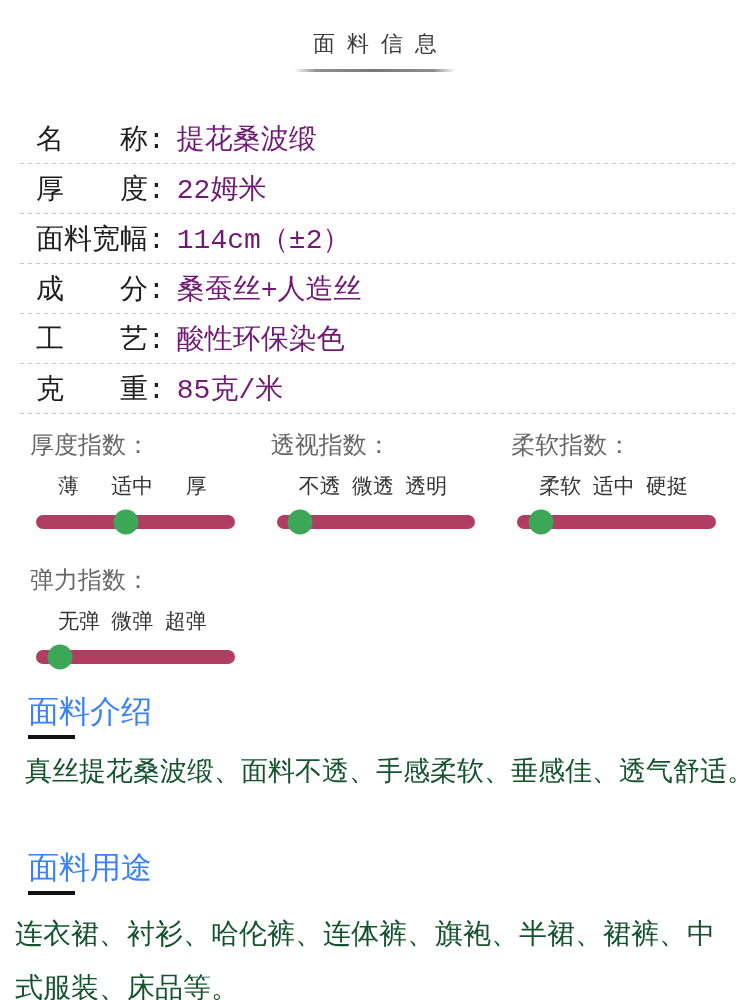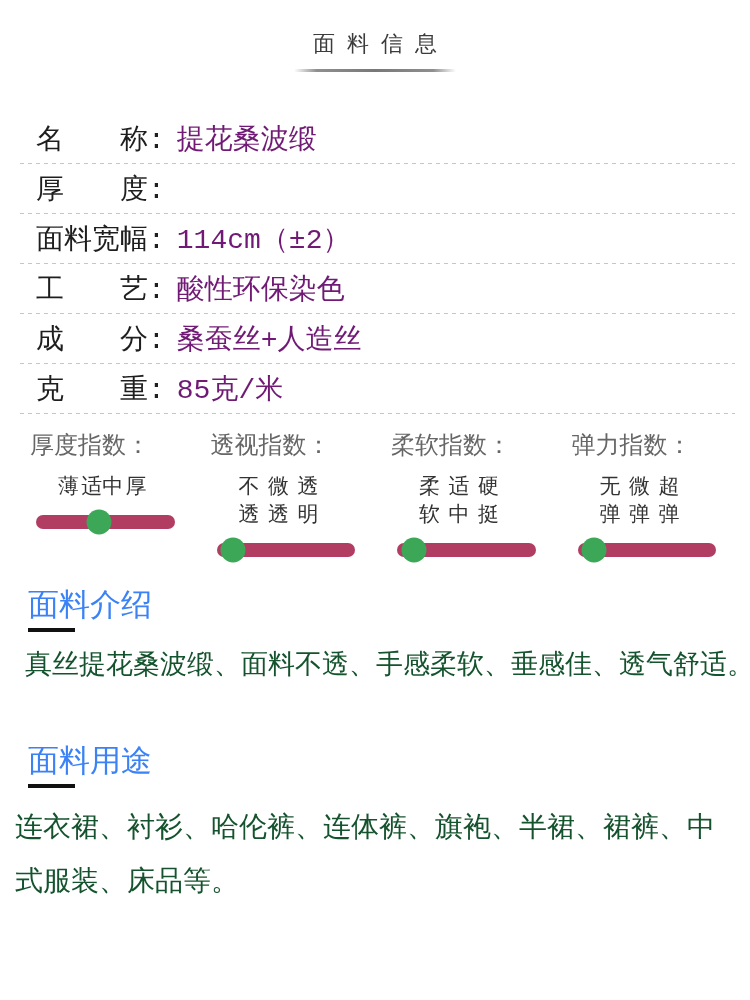--- a/index.html
+++ b/index.html
@@ -30,21 +30,21 @@
   .spec-row::after {
     content:""; position:absolute; left:20px; right:15px; bottom:0; height:1px;
     background-image:repeating-linear-gradient(90deg,#c6c6c6 0 4px,transparent 4px 8px);
   }
   .spec-label { font-size:28px; color:#1e1e1e; white-space:pre; }
   .spec-value { font-size:28px; color:#701a75; margin-left:12px; }
 
   
   .indices {
     margin-top:16px; padding:0 34px 0 30px;
-    display:grid; grid-template-columns:1fr 1fr 1fr 1fr; column-gap:128px; row-gap:22px;gap:36px;
+    display:grid; grid-template-columns:1fr 1fr 1fr; column-gap:128px; row-gap:22px;gap:36px;
   }
   .idx-title { font-size:24px; color:#666; line-height:30px; margin-bottom:12px; }
   .idx-labels {
     display:flex; justify-content:space-between; padding:0 28px;
     font-size:21px; color:#333; margin-bottom:15px;
   }
   .idx-bar { position:relative; height:14px; border-radius:7px; margin-left:6px; }
   .idx-knob {
     position:absolute; top:50%; transform:translate(-50%,-50%);
     width:25px; height:25px; border-radius:50%;
@@ -67,32 +67,33 @@
   <div class="title-underline"></div>
 </div>
 
 <div class="spec-table">
   <div class="spec-row">
     <span class="spec-label">名　　称:</span>
     <span class="spec-value">提花桑波缎</span>
   </div>
   <div class="spec-row">
     <span class="spec-label">厚　　度:</span>
+    <span class="spec-value">22姆米</span>
   </div>
   <div class="spec-row">
     <span class="spec-label">面料宽幅:</span>
     <span class="spec-value">114cm（±2）</span>
   </div>
   <div class="spec-row">
+    <span class="spec-label">成　　分:</span>
+    <span class="spec-value">桑蚕丝+人造丝</span>
+  </div>
+  <div class="spec-row">
     <span class="spec-label">工　　艺:</span>
     <span class="spec-value">酸性环保染色</span>
-  </div>
-  <div class="spec-row">
-    <span class="spec-label">成　　分:</span>
-    <span class="spec-value">桑蚕丝+人造丝</span>
   </div>
   <div class="spec-row">
     <span class="spec-label">克　　重:</span>
     <span class="spec-value">85克/米</span>
   </div>
 </div>
 
 <div class="indices">
   <div class="idx-block">
     <div class="idx-title">厚度指数：</div>

